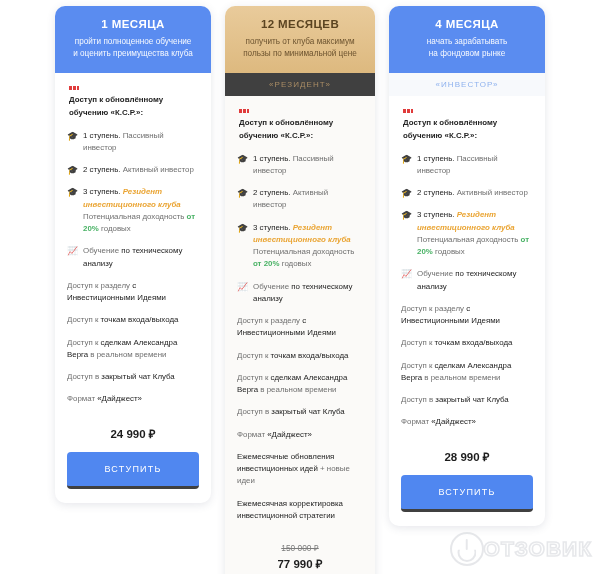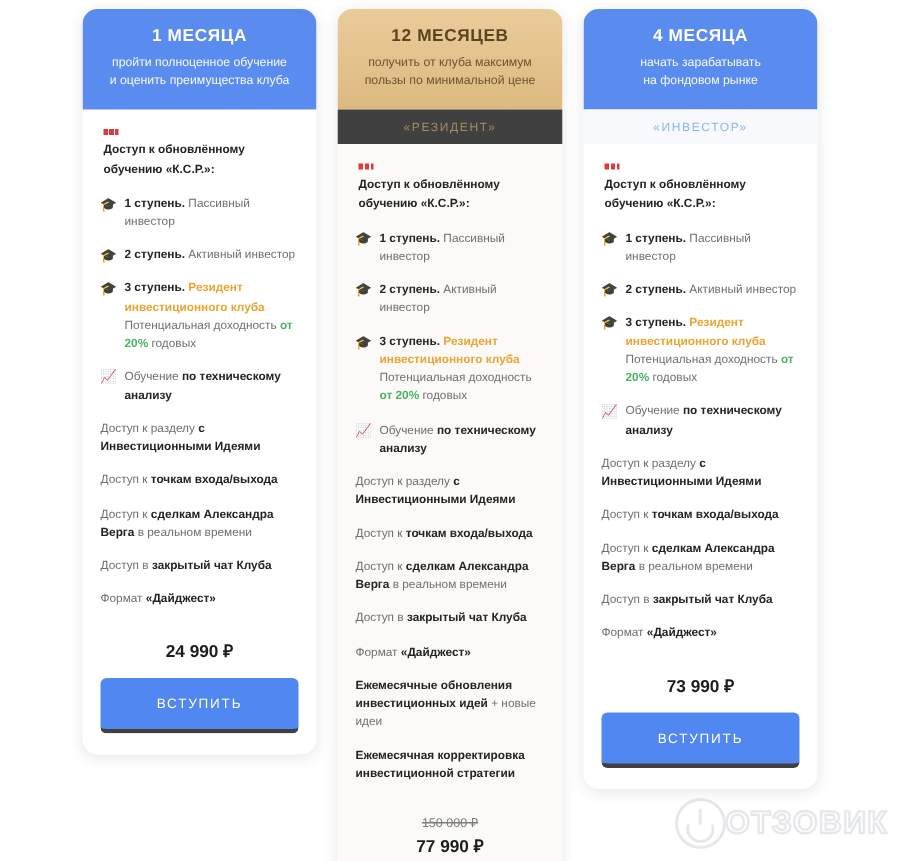--- a/index.html
+++ b/index.html
@@ -112,22 +112,22 @@
   }
   .feat .txt {
     flex: 1;
   }
   .feat.noicon {
     padding-left: 0;
   }
   .feat.noicon .txt {
     color: #5e5e5e;
   }
-  .b { font-weight: bold; color: #232323; margin-top: 16px; }
-  .gold-txt { color: #eaa432; font-weight: bold; }
+  .b { font-weight: normal; color: #232323; margin-top: 16px; }
+  .gold-txt { color: #eaa432; font-weight: bold; font-style: italic; }
   .green-txt { color: #49b265; font-weight: bold; }
   .muted { color: #6f6f6f; font-weight: normal; }
 
   .tiny-red {
     display: inline-block;
     width: 10px;
     height: 4px;
     background:
       linear-gradient(90deg, #e03b3b 0 3px, transparent 3px 4px, #e03b3b 4px 7px, transparent 7px 8px, #e03b3b 8px 10px);
     margin-top: 3px;
@@ -369,21 +369,21 @@
           <span class="txt"><span class="muted">Доступ к </span><span class="b">сделкам Александра Верга</span><span class="muted"> в реальном времени</span></span>
         </div>
         <div class="feat noicon">
           <span class="txt"><span class="muted">Доступ в </span><span class="b">закрытый чат Клуба</span></span>
         </div>
         <div class="feat noicon">
           <span class="txt"><span class="muted">Формат </span><span class="b">«Дайджест»</span></span>
         </div>
       </div>
       <div class="price-block">
-        <div class="price">73 990 ₽</div>
+        <div class="price">28 990 ₽</div>
         <button class="btn blue">ВСТУПИТЬ</button>
       </div>
     </div>
   </div>
 
 <div class="watermark">
   <div class="wm-circle"></div>
   <div class="wm-text">ОТЗОВИК</div>
 </div>
 

